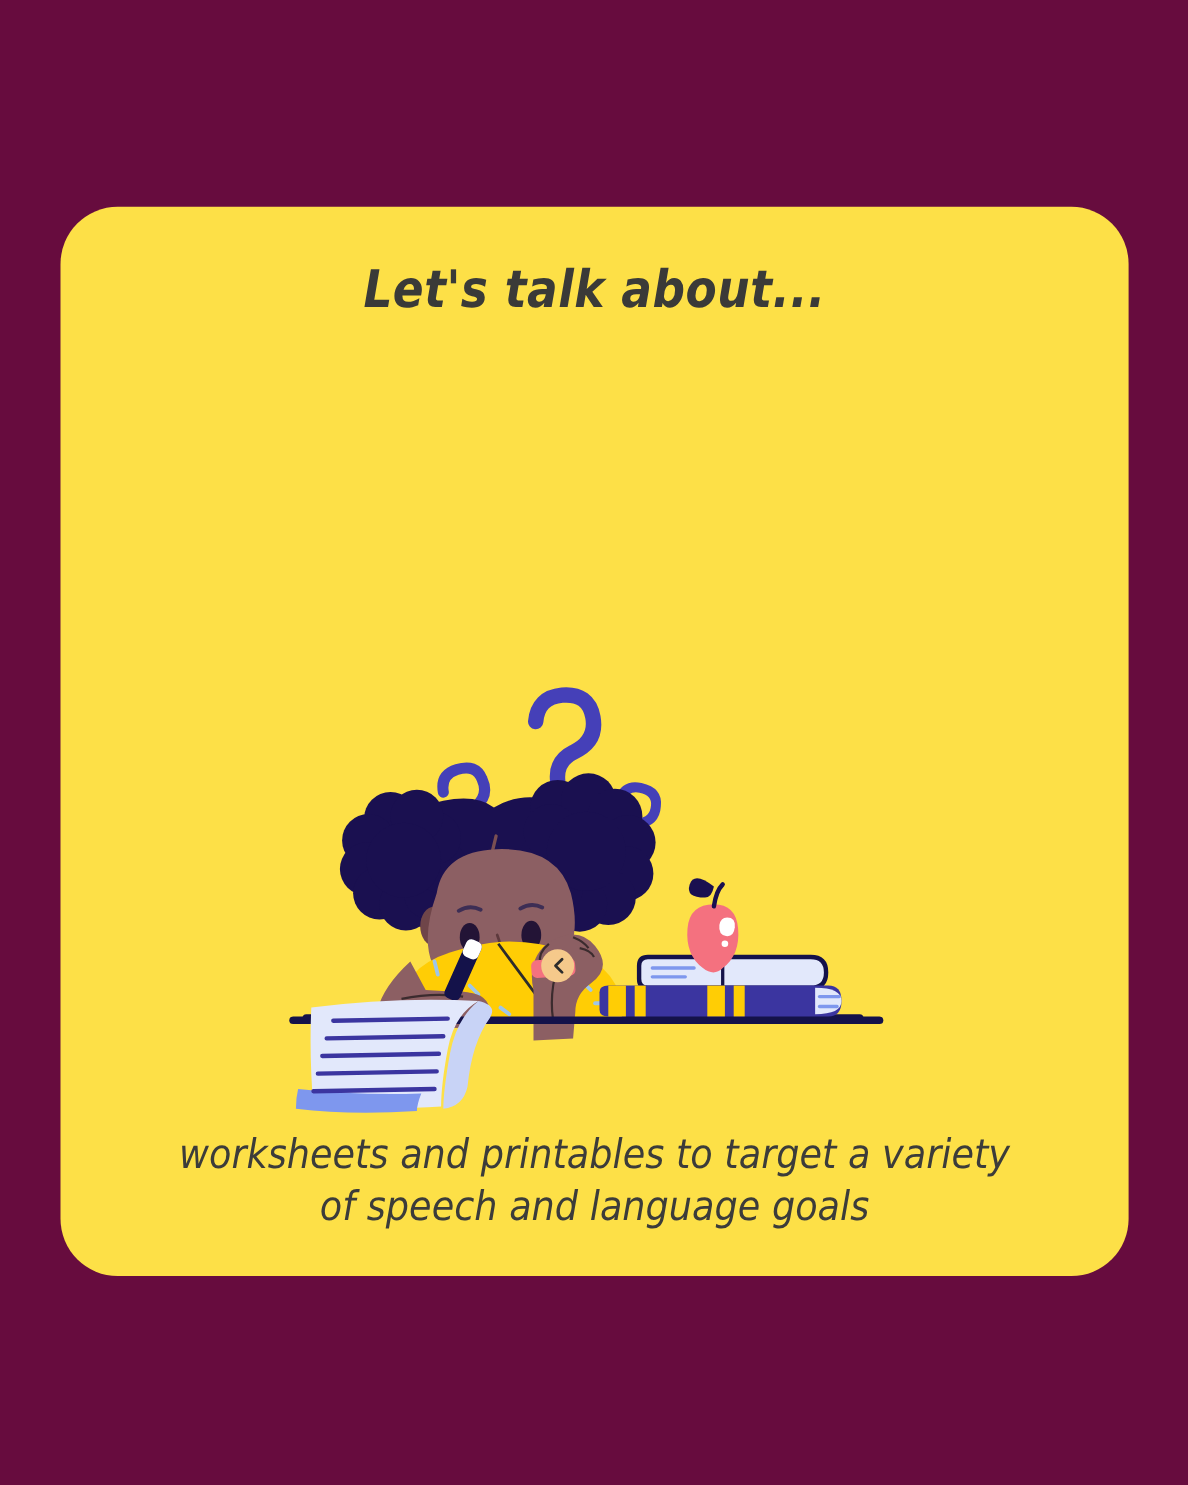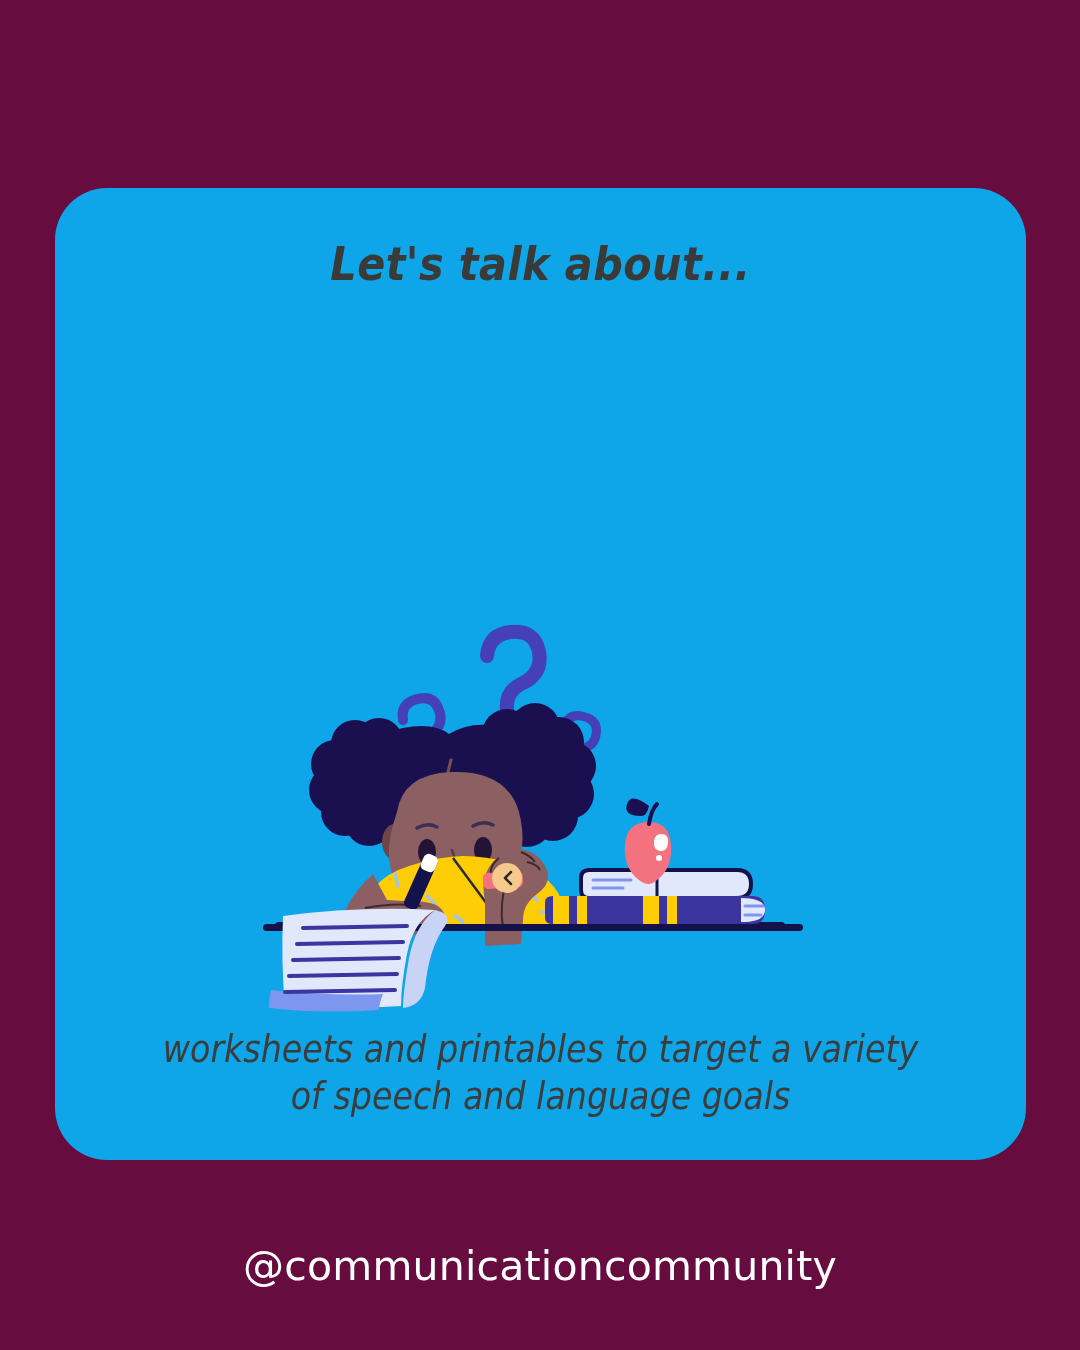--- a/index.html
+++ b/index.html
@@ -14,21 +14,21 @@
     background: #670C3E;
     overflow: hidden;
     font-family: "Liberation Sans", sans-serif;
   }
   #card {
     position: absolute;
     left: 55px;
     top: 188px;
     width: 971px;
     height: 972px;
-    background: #0ea5e9;
+    background: #fde047;
     border-radius: 52px;
     overflow: hidden;
   }
 
   
   .eyebrow {
     position: absolute;
     left: 0;
     right: 0;
     top: 48px;
@@ -252,15 +252,14 @@
           <path d="M404 200 q-18 -14 -22 -2 q-4 12 14 12 q6 0 8 -10 z" fill="#1A1050"></path>
         </g>
 
       </svg>
     </div>
 
     <div class="subtitle">worksheets and printables to target a variety of speech and language goals</div>
 
   </div>
 
-  <div class="handle">@communicationcommunity</div>
 
 </div>
 
 </body></html>

